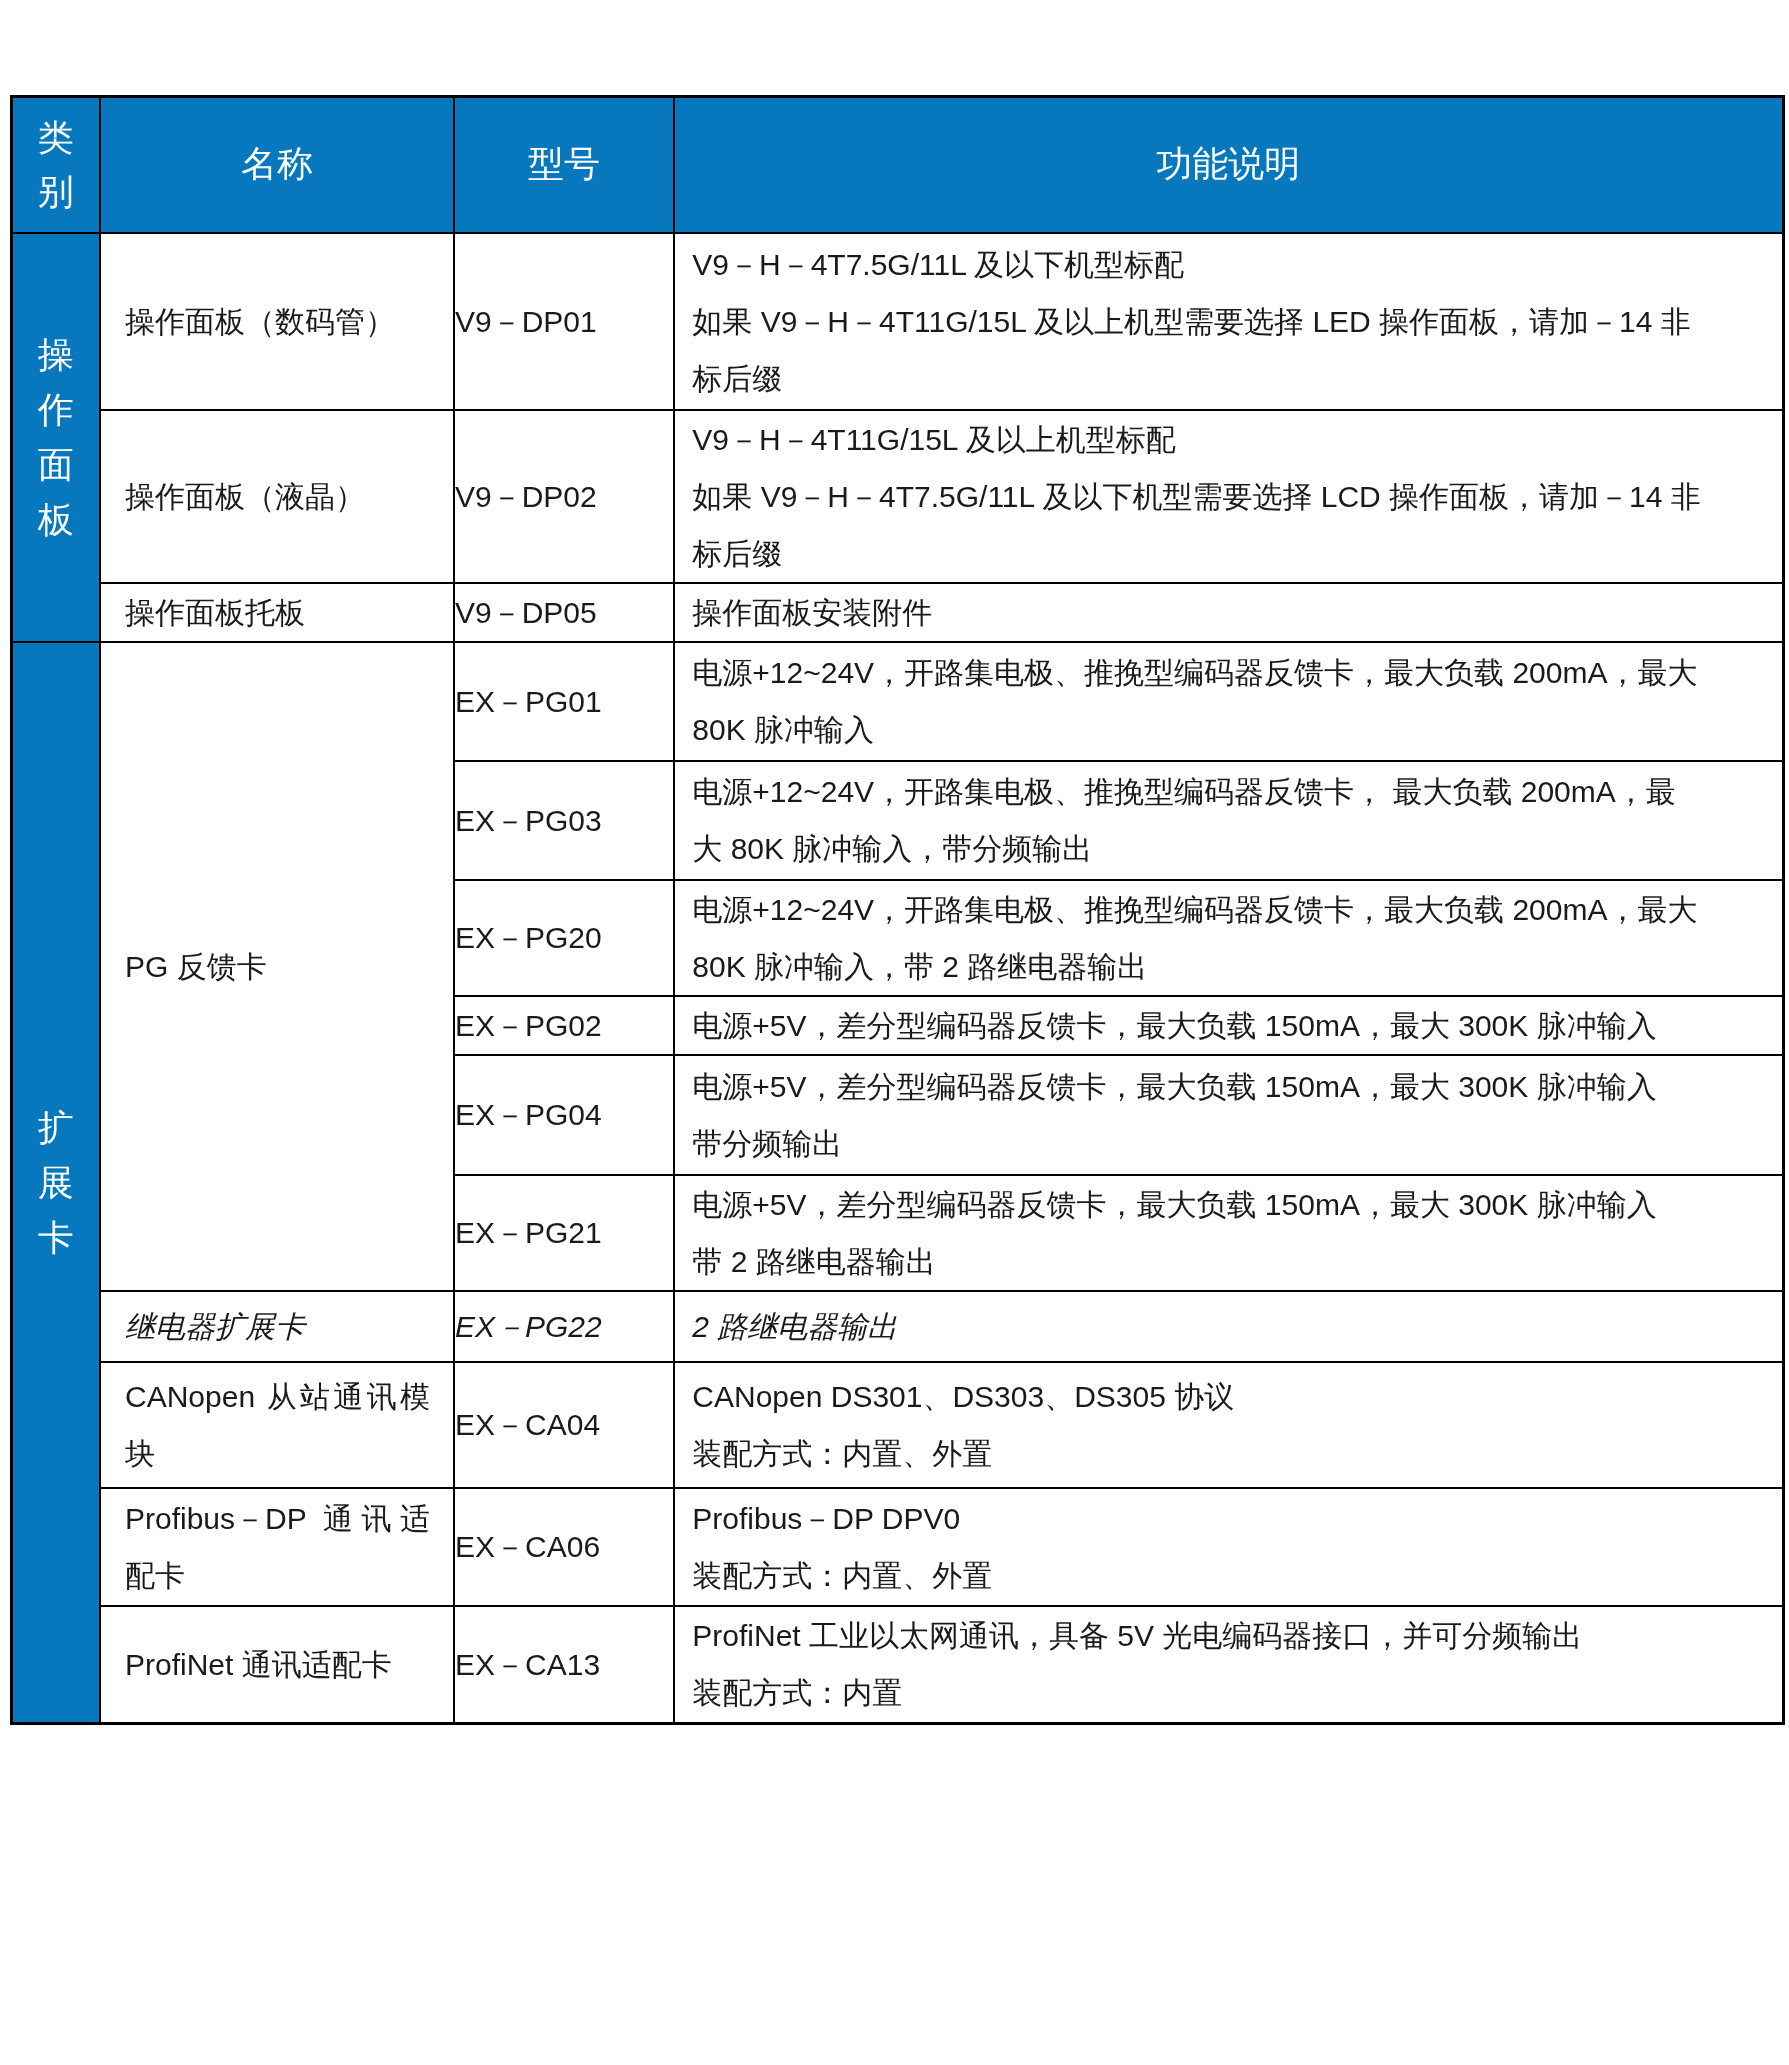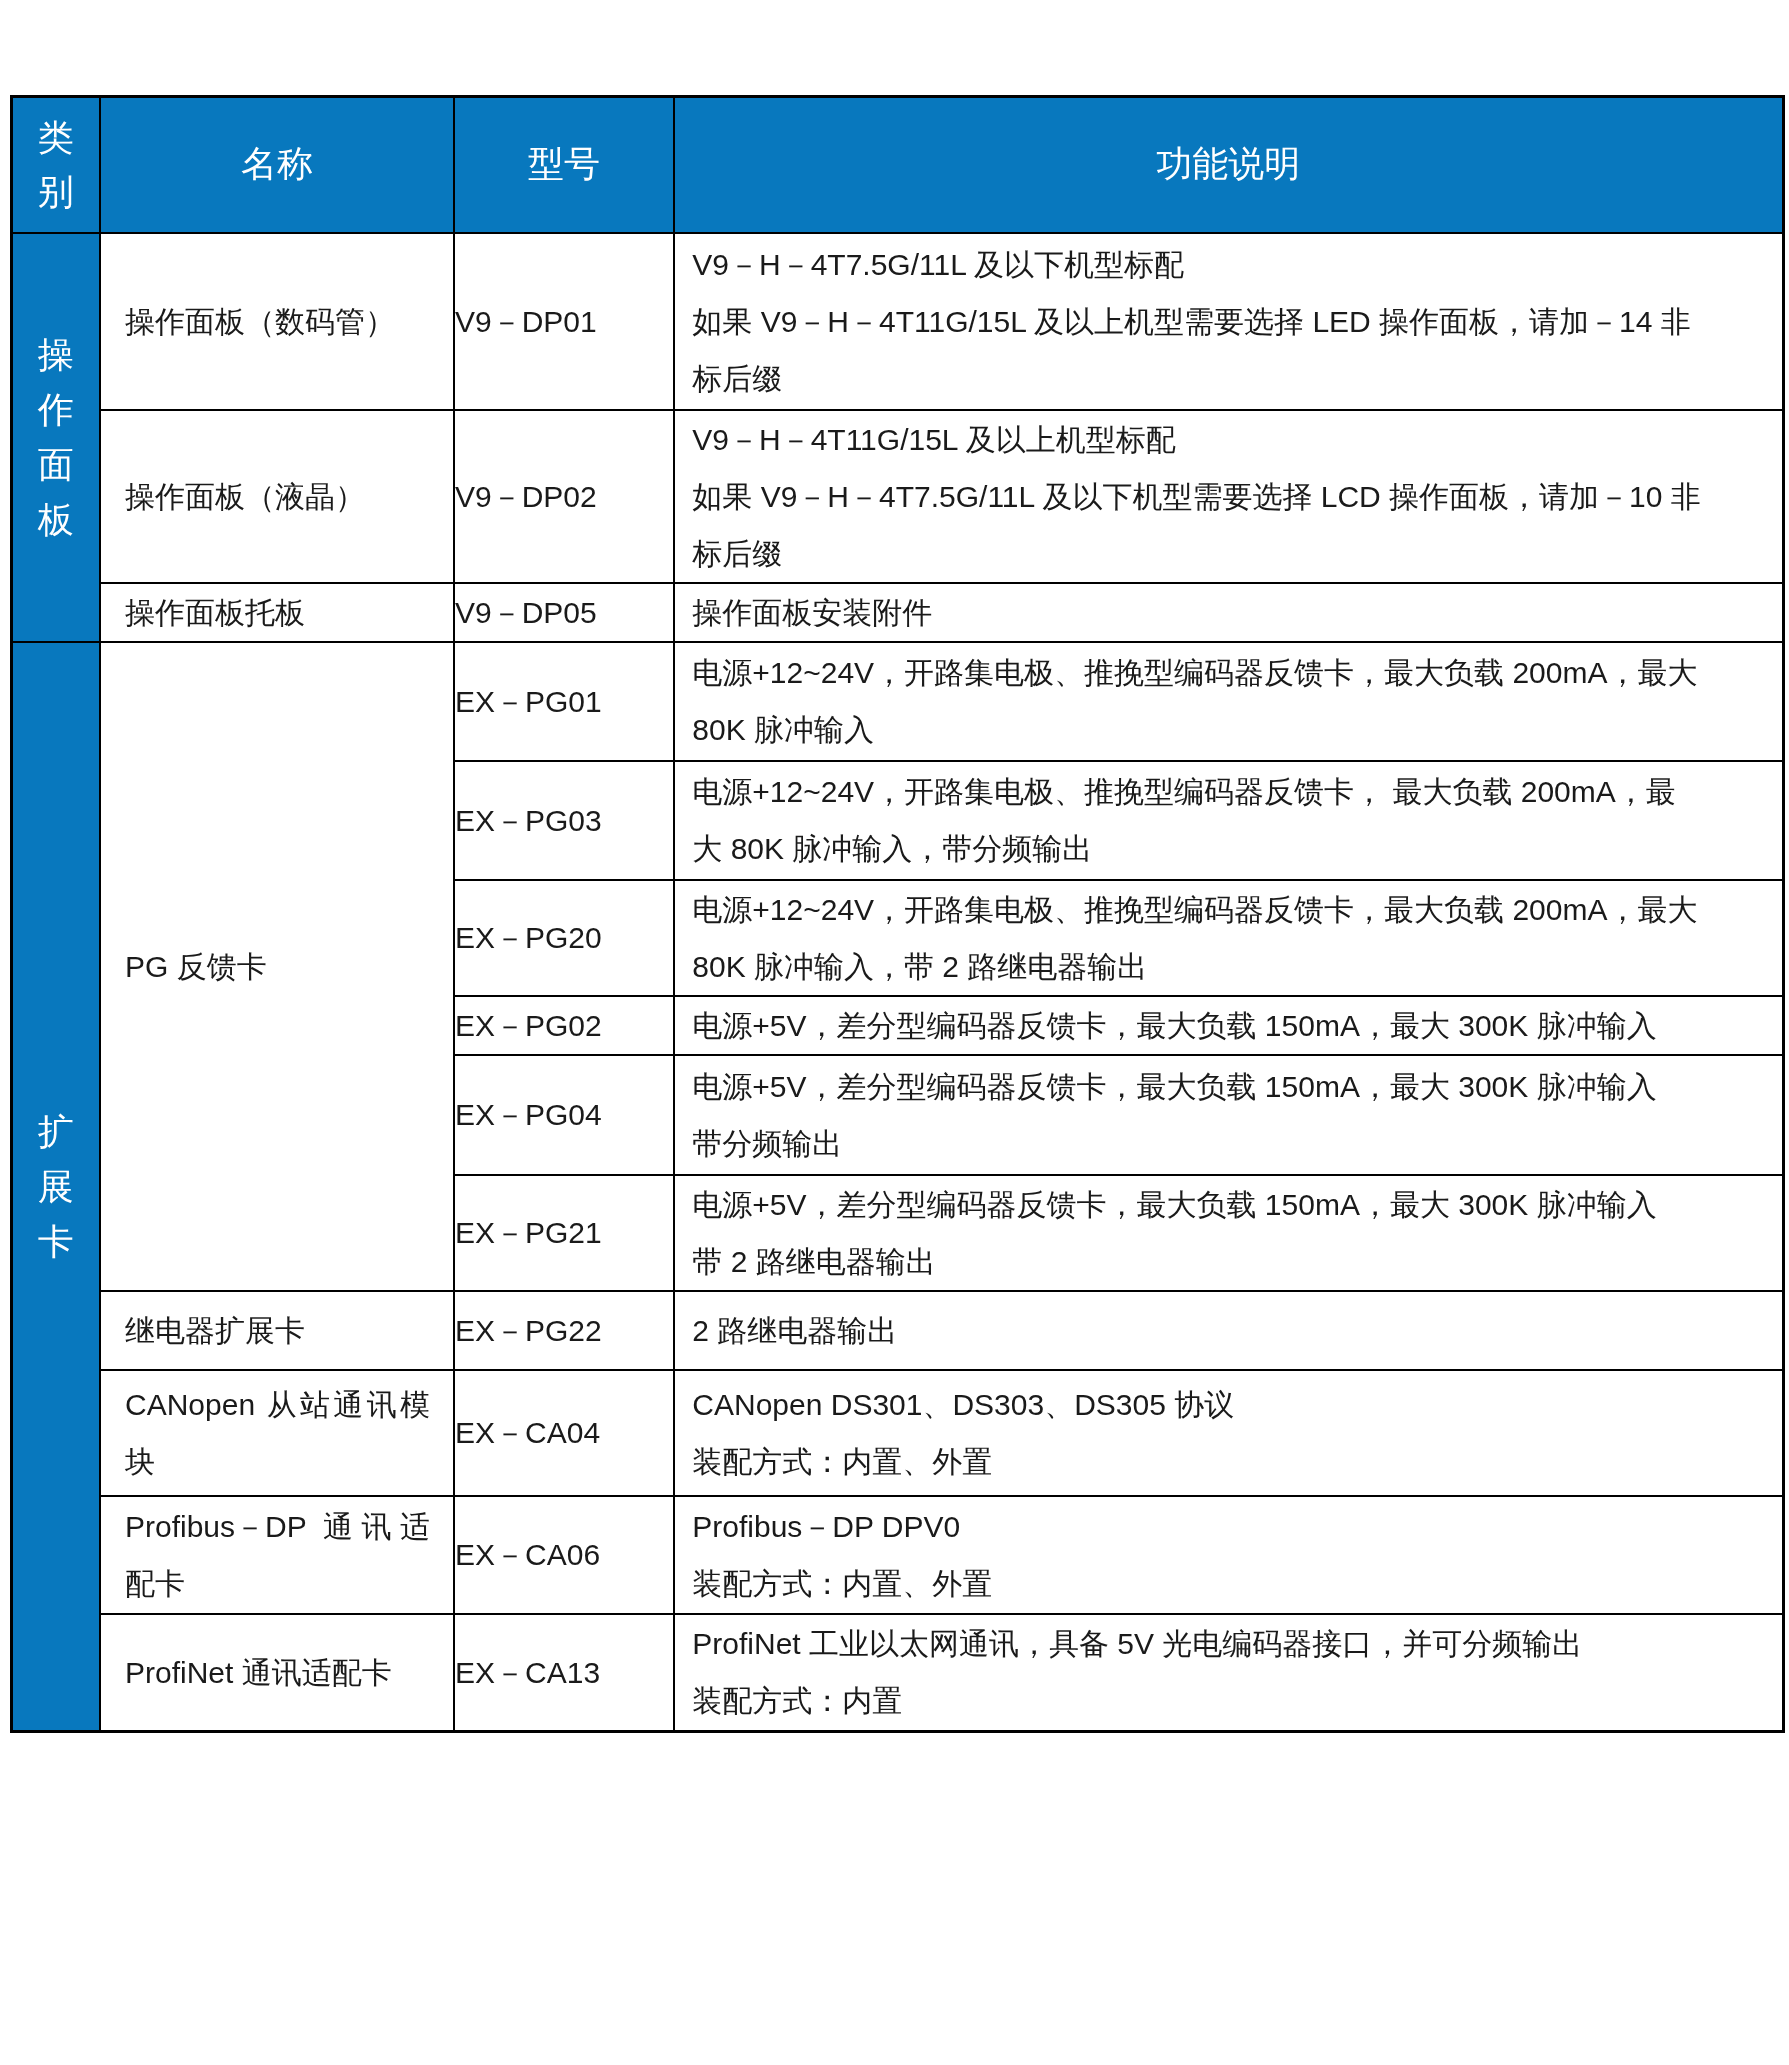--- a/index.html
+++ b/index.html
@@ -26,21 +26,21 @@
     vertical-align:middle;
     font-size:30px;
     font-weight:400;
     box-sizing:border-box;
     overflow:hidden;
   }
   
   tr.rh0{height:136px;} tr.rh1{height:177px;} tr.rh2{height:173px;}
   tr.rh3{height:56px;}  tr.rh4{height:119px;} tr.rh5{height:119px;}
   tr.rh6{height:116px;} tr.rh7{height:57px;}  tr.rh8{height:120px;}
-  tr.rh9{height:115px;} tr.rh10{height:79px;} tr.rh11{height:126px;}
+  tr.rh9{height:115px;} tr.rh10{height:71px;font-style:italic;} tr.rh11{height:126px;}
   tr.rh12{height:118px;}tr.rh13{height:118px;}
 
   th.hdr{
     background:#0878be;
     color:#ffffff;
     font-size:36px;
     text-align:center;
   }
   th.hdr .stack{
     display:block;width:1.15em;margin:0 auto;
@@ -99,21 +99,21 @@
     <td class="name">操作面板（数码管）</td>
     <td class="model">V9－DP01</td>
     <td class="desc">V9－H－4T7.5G/11L 及以下机型标配
 如果 V9－H－4T11G/15L 及以上机型需要选择 LED 操作面板，请加－14 非
 标后缀</td>
   </tr>
   <tr class="rh2">
     <td class="name">操作面板（液晶）</td>
     <td class="model">V9－DP02</td>
     <td class="desc">V9－H－4T11G/15L 及以上机型标配
-如果 V9－H－4T7.5G/11L 及以下机型需要选择 LCD 操作面板，请加－10 非
+如果 V9－H－4T7.5G/11L 及以下机型需要选择 LCD 操作面板，请加－14 非
 标后缀</td>
   </tr>
   <tr class="rh3">
     <td class="name">操作面板托板</td>
     <td class="model">V9－DP05</td>
     <td class="desc">操作面板安装附件</td>
   </tr>
 
   <tr class="rh4">
     <td class="cat" rowspan="10">

